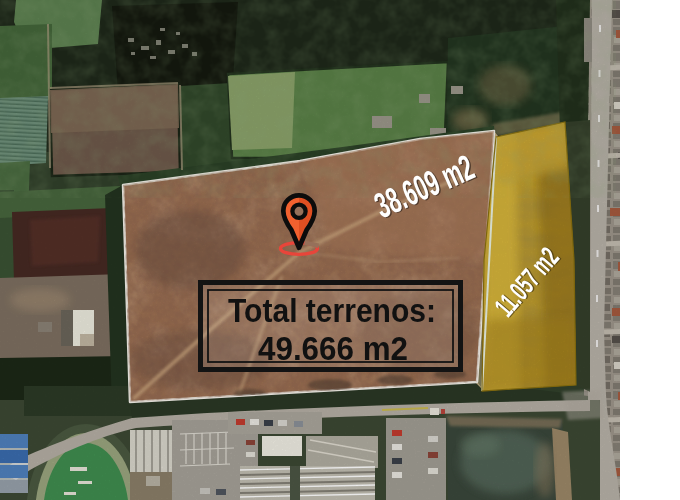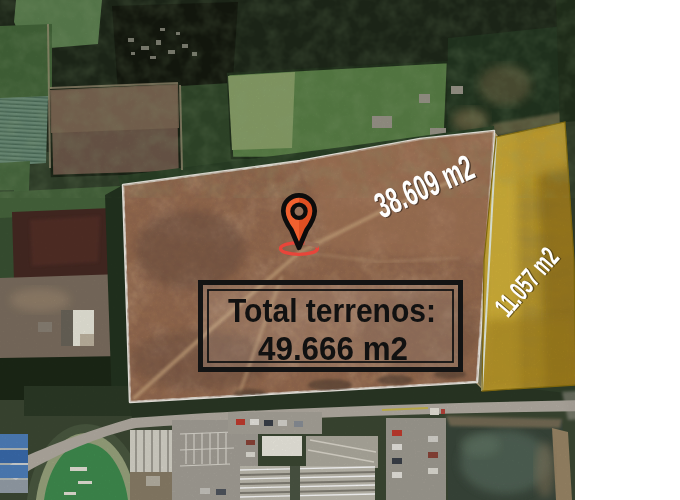--- a/index.html
+++ b/index.html
@@ -1,16 +1,16 @@
 <!DOCTYPE html>
 <html><head>
 <meta charset="utf-8">
 <style>
   html,body{margin:0;padding:0;}
-  #scene{position:relative;width:575px;height:500px;overflow:hidden;
+  #scene{position:relative;width:620px;height:500px;overflow:hidden;
     font-family:"Liberation Sans", sans-serif;}
   svg{display:block;}
 </style>
 </head>
 <body>
 <div id="scene">
 <svg width="680" height="500" viewBox="0 0 680 500">
 <defs>
   <filter id="grain" x="-5%" y="-5%" width="110%" height="110%">
     <feTurbulence type="fractalNoise" baseFrequency="0.55" numOctaves="2" seed="7" result="n"></feTurbulence>

